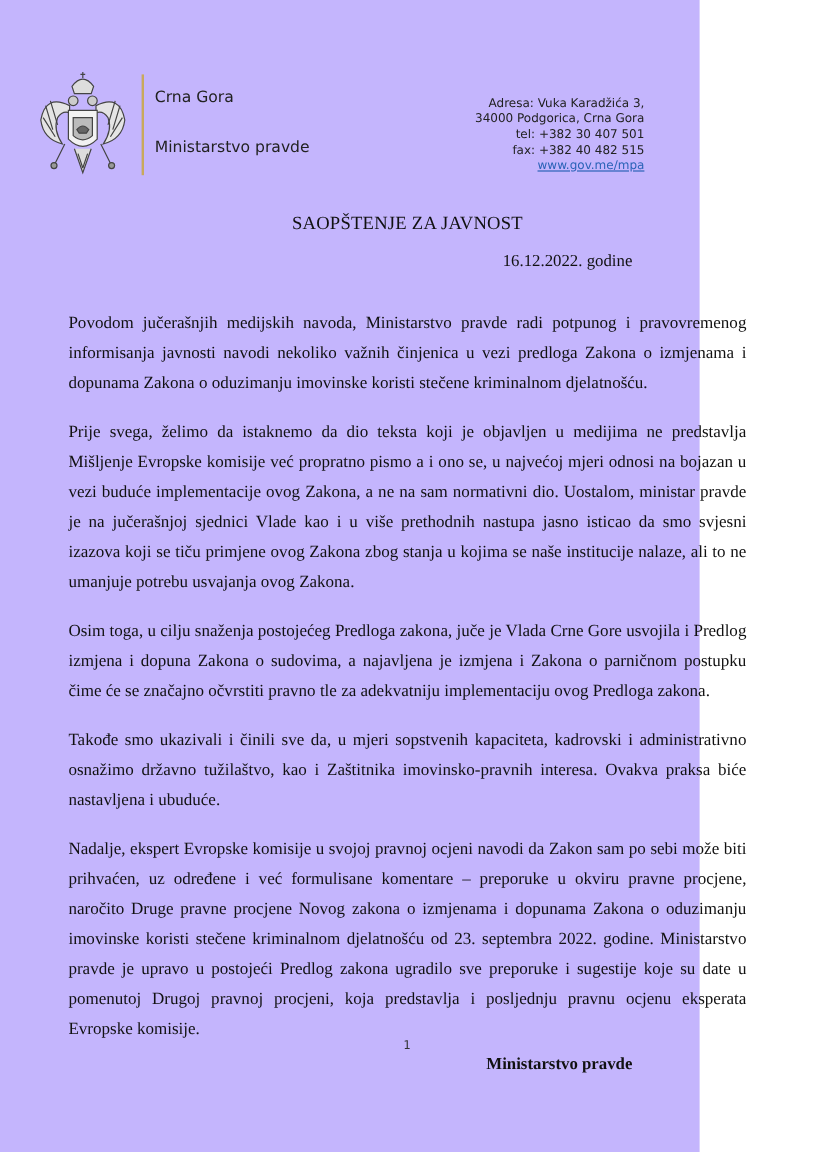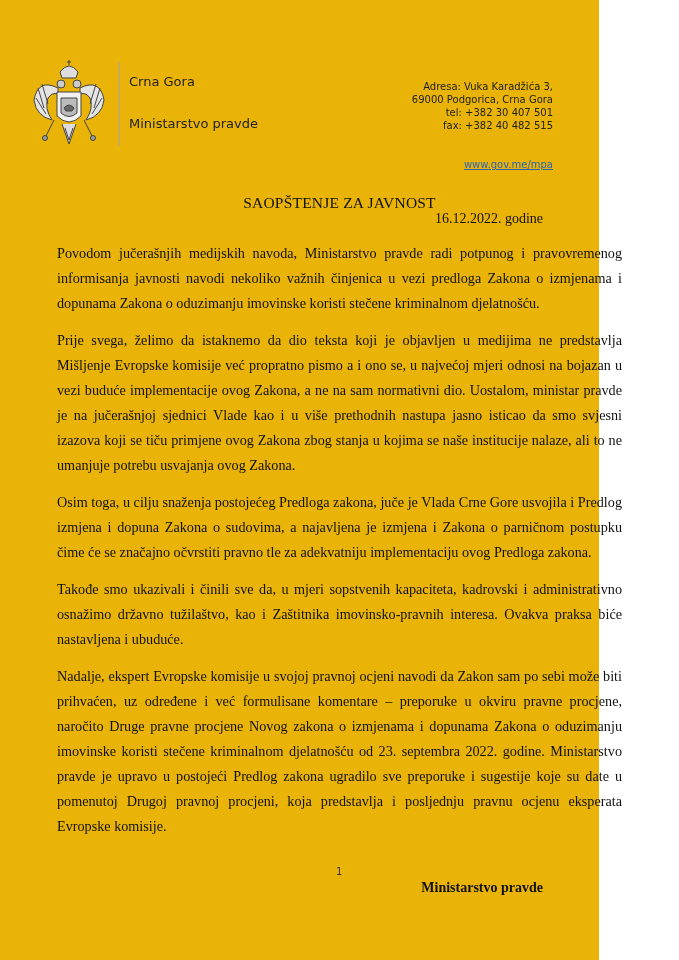--- a/index.html
+++ b/index.html
@@ -1,31 +1,31 @@
 <!DOCTYPE html>
 <html><head>
 <meta charset="utf-8">
 <style>
   html, body { margin: 0; padding: 0; background: #ffffff; }
   body { width: 679px; height: 960px; position: relative; overflow: hidden; color: #111; }
-  .page { position: absolute; left: 0; top: 0; width: 583px; height: 960px; background: #eab308; padding-left: 16px; }
+  .page { position: absolute; left: 0; top: 0; width: 583px; height: 960px; background: #c4b5fd; }
 
   .logo { position: absolute; left: 30px; top: 58px; width: 78px; height: 95px; }
   .divider { position: absolute; left: 118px; top: 62px; width: 2px; height: 84px; background: #c9a95c; }
   .country { position: absolute; left: 129px; top: 74px; font-family: "DejaVu Sans", sans-serif; font-size: 13px; color: #222; }
   .ministry { position: absolute; left: 129px; top: 116px; font-family: "DejaVu Sans", sans-serif; font-size: 13px; color: #222; }
 
   .contact { position: absolute; right: 46px; top: 80px; text-align: right; font-family: "DejaVu Sans", sans-serif; font-size: 10px; line-height: 13px; color: #222; }
-  .contact .link { color: #2b63b8; text-decoration: underline; margin-top: 26px; }
+  .contact .link { color: #2b63b8; text-decoration: underline; }
 
-  .doc-title { position: absolute; left: 0; width: 679px; top: 178px; text-align: center; font-family: "Liberation Serif", serif; font-size: 15.5px; letter-spacing: 0.2px; margin-top: 16px; }
+  .doc-title { position: absolute; left: 0; width: 679px; top: 178px; text-align: center; font-family: "Liberation Serif", serif; font-size: 15.5px; letter-spacing: 0.2px; }
   .doc-date { position: absolute; right: 56px; top: 211px; font-family: Liberation Serif, serif; font-size: 14px; }
 
   .body { position: absolute; left: 57px; width: 565px; top: 241px; font-family: "Liberation Serif", serif; font-size: 14.2px; line-height: 25px; text-align: justify; }
-  .body p { margin: 0 0 12px 0; }
+  .body p { margin: 16px 0 12px 0; }
 
   .page-num { position: absolute; left: 336px; top: 866px; font-family: "DejaVu Sans Mono", monospace; font-size: 10px; color: #333; }
   .signature { position: absolute; right: 56px; top: 880px; font-family: "Liberation Serif", serif; font-size: 14px; font-weight: bold; }
 </style>
 </head>
 <body>
 
 <div class="page">
 
   <div class="logo">
@@ -58,21 +58,21 @@
       </g>
     </svg>
   </div>
 
   <div class="divider"></div>
   <div class="country">Crna Gora</div>
   <div class="ministry">Ministarstvo pravde</div>
 
   <div class="contact">
     <div>Adresa: Vuka Karadžića 3,</div>
-    <div>69000 Podgorica, Crna Gora</div>
+    <div>34000 Podgorica, Crna Gora</div>
     <div>tel: +382 30 407 501</div>
     <div>fax: +382 40 482 515</div>
     <div class="link">www.gov.me/mpa</div>
   </div>
 
   <div class="doc-title">SAOPŠTENJE ZA JAVNOST</div>
   <div class="doc-date">16.12.2022. godine</div>
 
   <div class="body">
     <p>Povodom jučerašnjih medijskih navoda, Ministarstvo pravde radi potpunog i pravovremenog informisanja javnosti navodi nekoliko važnih činjenica u vezi predloga Zakona o izmjenama i dopunama Zakona o oduzimanju imovinske koristi stečene kriminalnom djelatnošću.</p>

